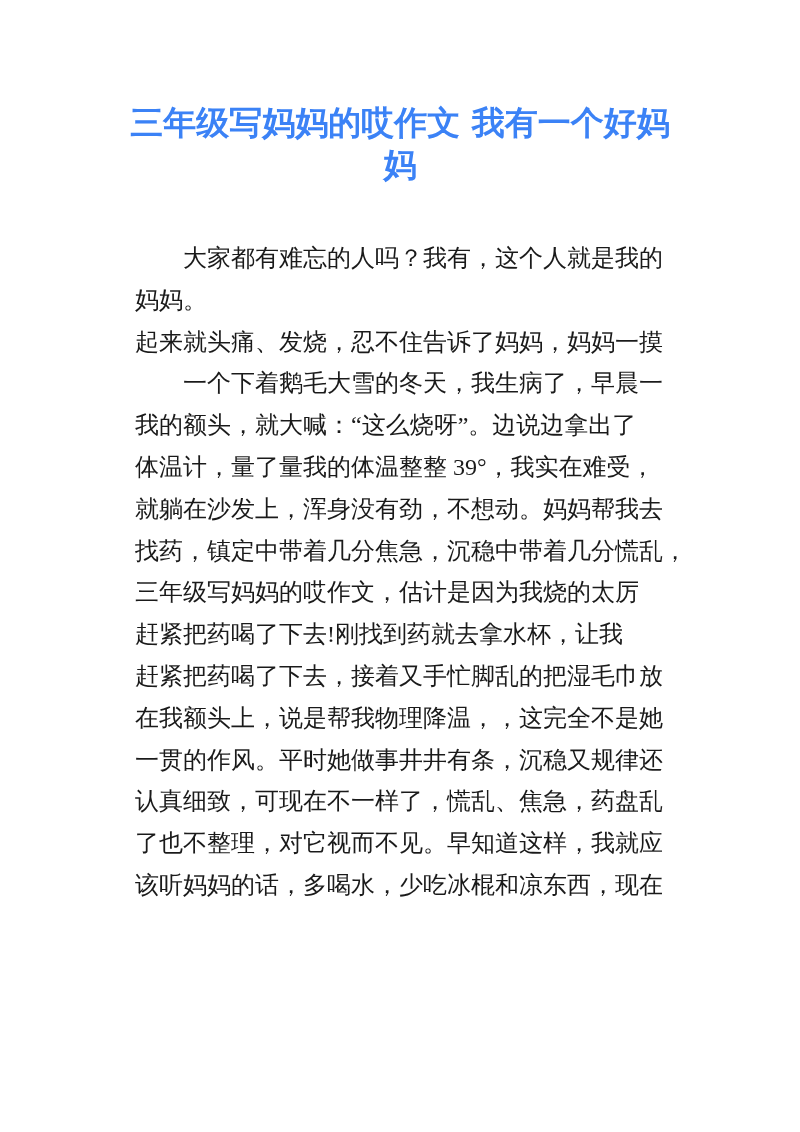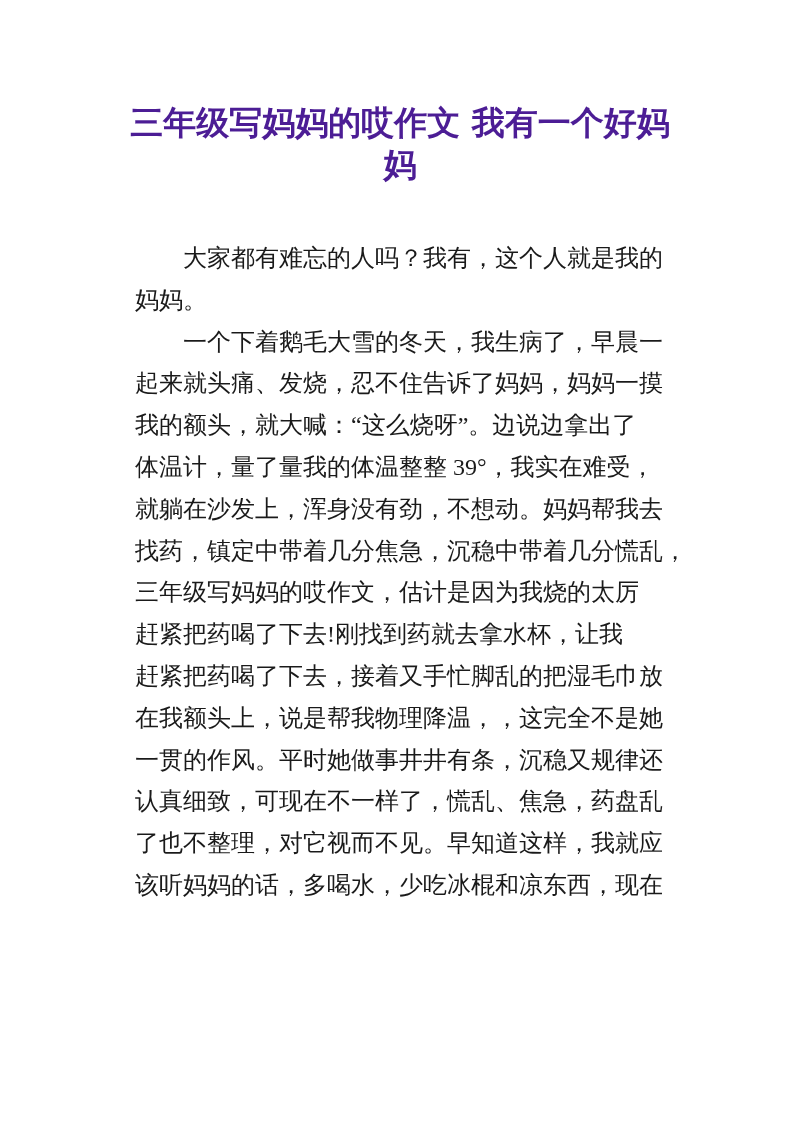--- a/index.html
+++ b/index.html
@@ -26,21 +26,21 @@
       position: absolute;
       left: 120px;
       top: 102px;
       width: 560px;
       text-align: center;
       font-family: "DejaVu Sans", "Liberation Sans", sans-serif;
       font-weight: bold;
       font-size: 33px;
       line-height: 42px;
       letter-spacing: 0px;
-      color: #4c1d95;
+      color: #3b82f6;
       margin: 0;
     }
     .body-lines {
       position: absolute;
       left: 135px;
       top: 238px;
       width: 545px;
       font-family: Liberation Serif, serif;
       font-size: 24px;
       line-height: 41.8px;
@@ -60,22 +60,22 @@
 
 <div class="page">
   <h1 class="title">
     <span class="line" style="height:42px;">三年级写妈妈的哎作文  我有一个好妈</span>
     <span class="line" style="height:42px;">妈</span>
   </h1>
 
   <div class="body-lines">
     <span class="line indent">大家都有难忘的人吗？我有，这个人就是我的</span>
     <span class="line">妈妈。</span>
+    <span class="line">起来就头痛、发烧，忍不住告诉了妈妈，妈妈一摸</span>
     <span class="line indent">一个下着鹅毛大雪的冬天，我生病了，早晨一</span>
-    <span class="line">起来就头痛、发烧，忍不住告诉了妈妈，妈妈一摸</span>
     <span class="line">我的额头，就大喊：“这么烧呀”。边说边拿出了</span>
     <span class="line">体温计，量了量我的体温整整 39°，我实在难受，</span>
     <span class="line">就躺在沙发上，浑身没有劲，不想动。妈妈帮我去</span>
     <span class="line">找药，镇定中带着几分焦急，沉稳中带着几分慌乱，</span>
     <span class="line">三年级写妈妈的哎作文，估计是因为我烧的太厉</span>
     <span class="line">赶紧把药喝了下去!刚找到药就去拿水杯，让我</span>
     <span class="line">赶紧把药喝了下去，接着又手忙脚乱的把湿毛巾放</span>
     <span class="line">在我额头上，说是帮我物理降温，，这完全不是她</span>
     <span class="line">一贯的作风。平时她做事井井有条，沉稳又规律还</span>
     <span class="line">认真细致，可现在不一样了，慌乱、焦急，药盘乱</span>

